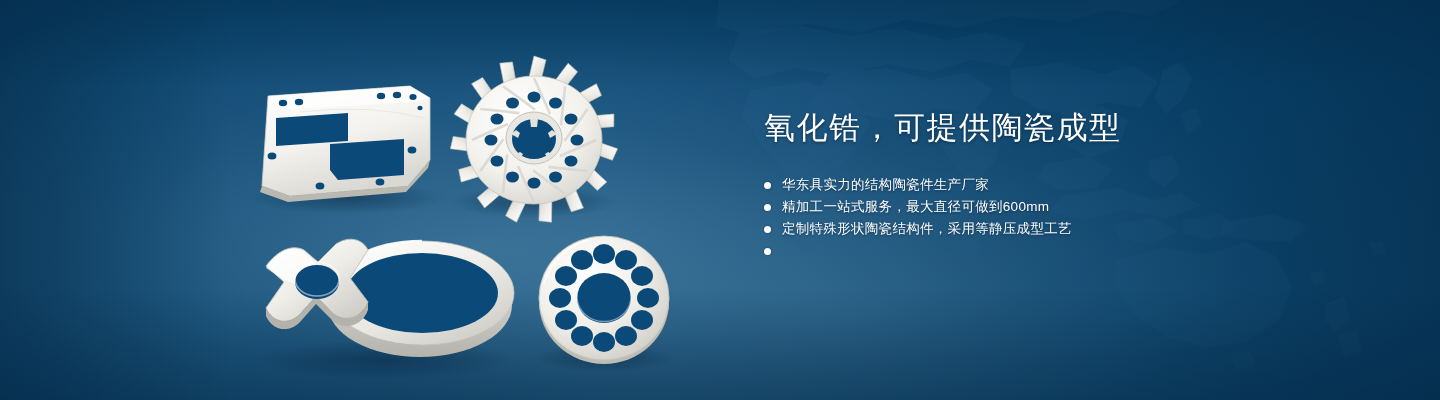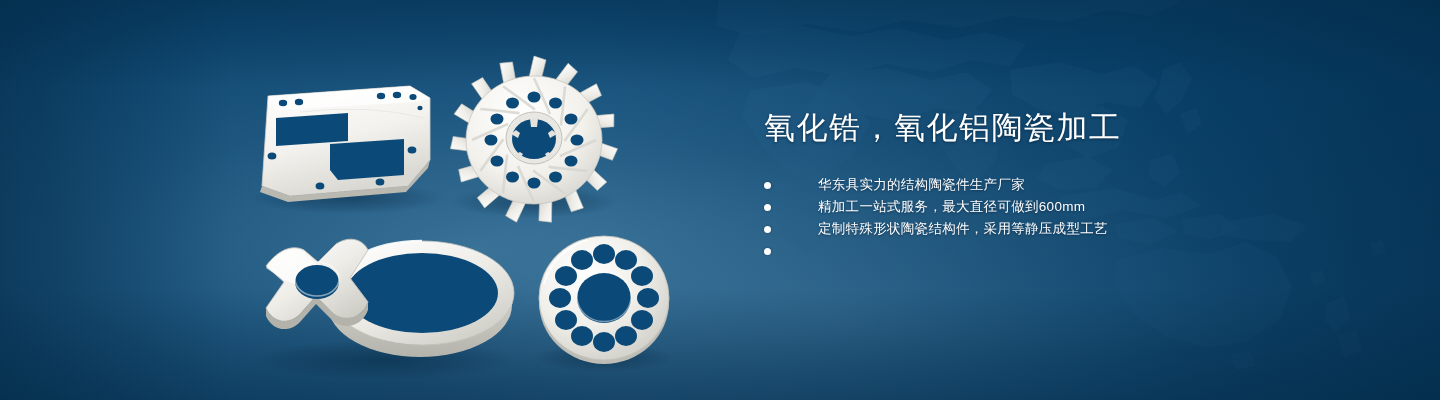--- a/index.html
+++ b/index.html
@@ -95,21 +95,20 @@
     margin-right:11px;
     box-shadow:0 0 2px rgba(0,25,45,0.5);
   }
   .feature-text {
     color:#ffffff;
     font-size:13.5px;
     line-height:22px;
     letter-spacing:0.3px;
     white-space:nowrap;
     text-shadow:0 1px 2px rgba(0,20,40,0.5);
-    margin-left:36px;
   }
 </style>
 </head>
 <body>
 
 <div class="banner">
 
   <div class="bg-base"></div>
   <div class="bg-glow"></div>
   <div class="bg-glow2"></div>
@@ -346,21 +345,21 @@
           <ellipse cx="-44" cy="0" rx="11" ry="10"></ellipse>
           <ellipse cx="-38" cy="-22" rx="11" ry="10"></ellipse>
           <ellipse cx="-22" cy="-38" rx="11" ry="10"></ellipse>
         </g>
         <path d="M-60,-14 A65,62 0 0,1 -16,-58" fill="none" stroke="#ffffff" stroke-width="2" opacity="0.8"></path>
       </g>
     </svg>
   </div>
 
   <div class="copy">
-    <div class="headline">氧化锆，氧化铝陶瓷加工</div>
+    <div class="headline">氧化锆，可提供陶瓷成型</div>
 
     <ul class="feature-list">
       <li class="feature-item">
         <span class="feature-bullet"></span>
         <span class="feature-text">华东具实力的结构陶瓷件生产厂家</span>
       </li>
       <li class="feature-item">
         <span class="feature-bullet"></span>
         <span class="feature-text">精加工一站式服务，最大直径可做到600mm</span>
       </li>

